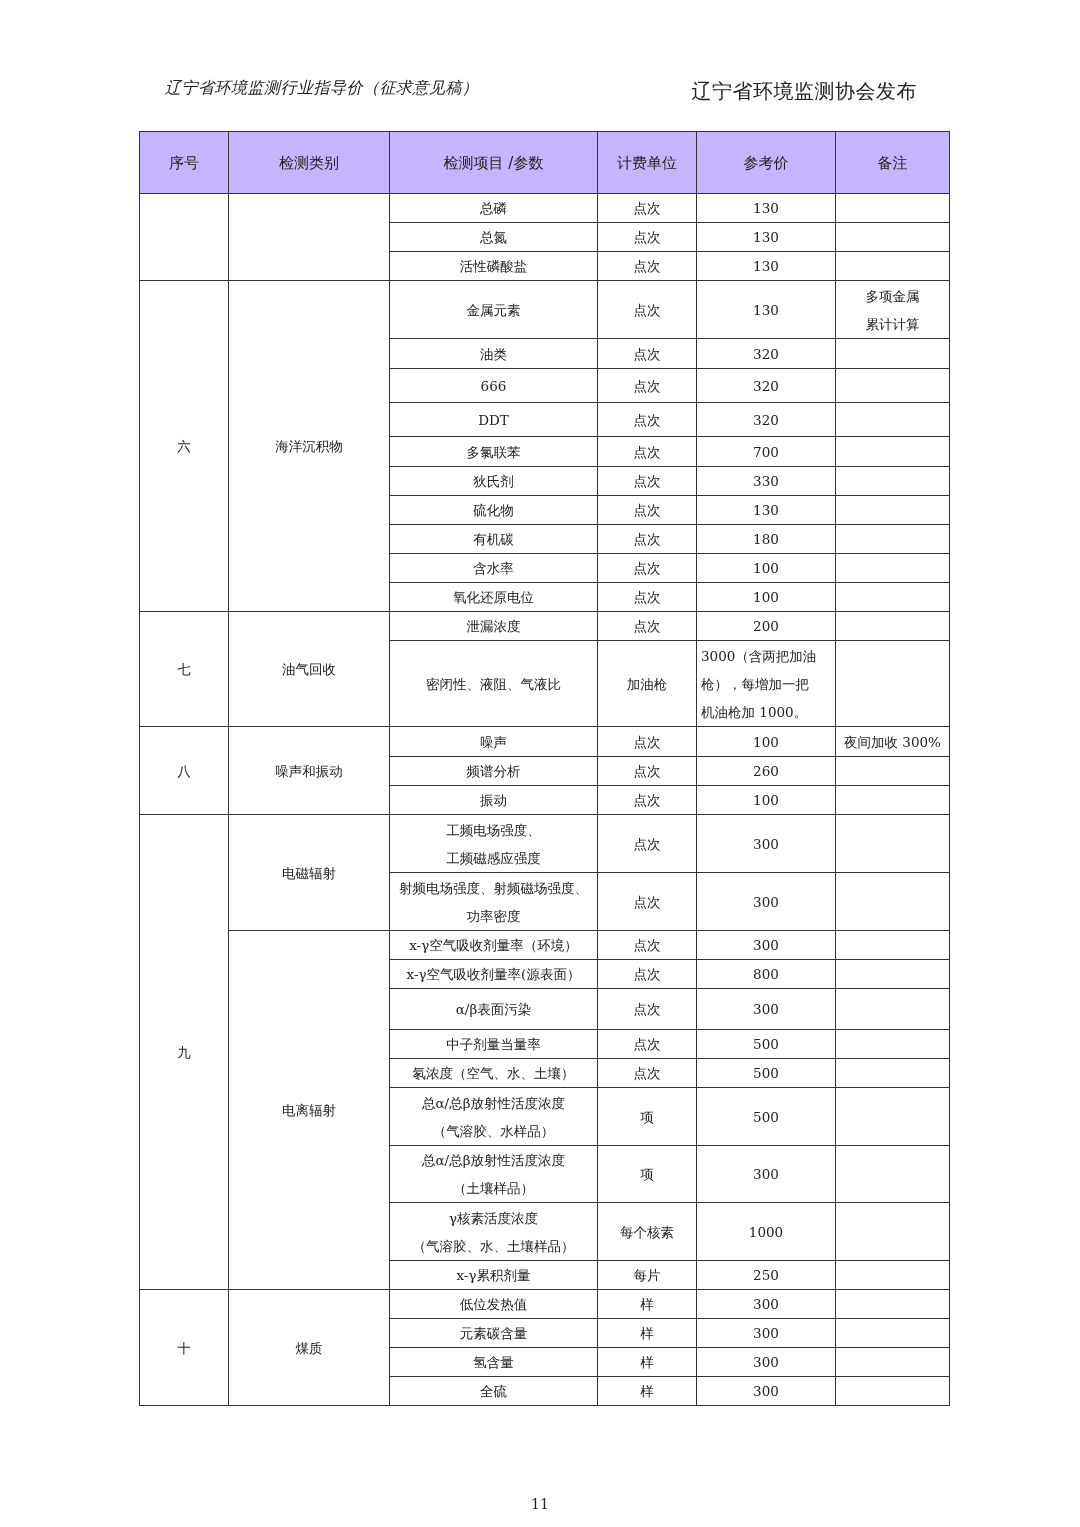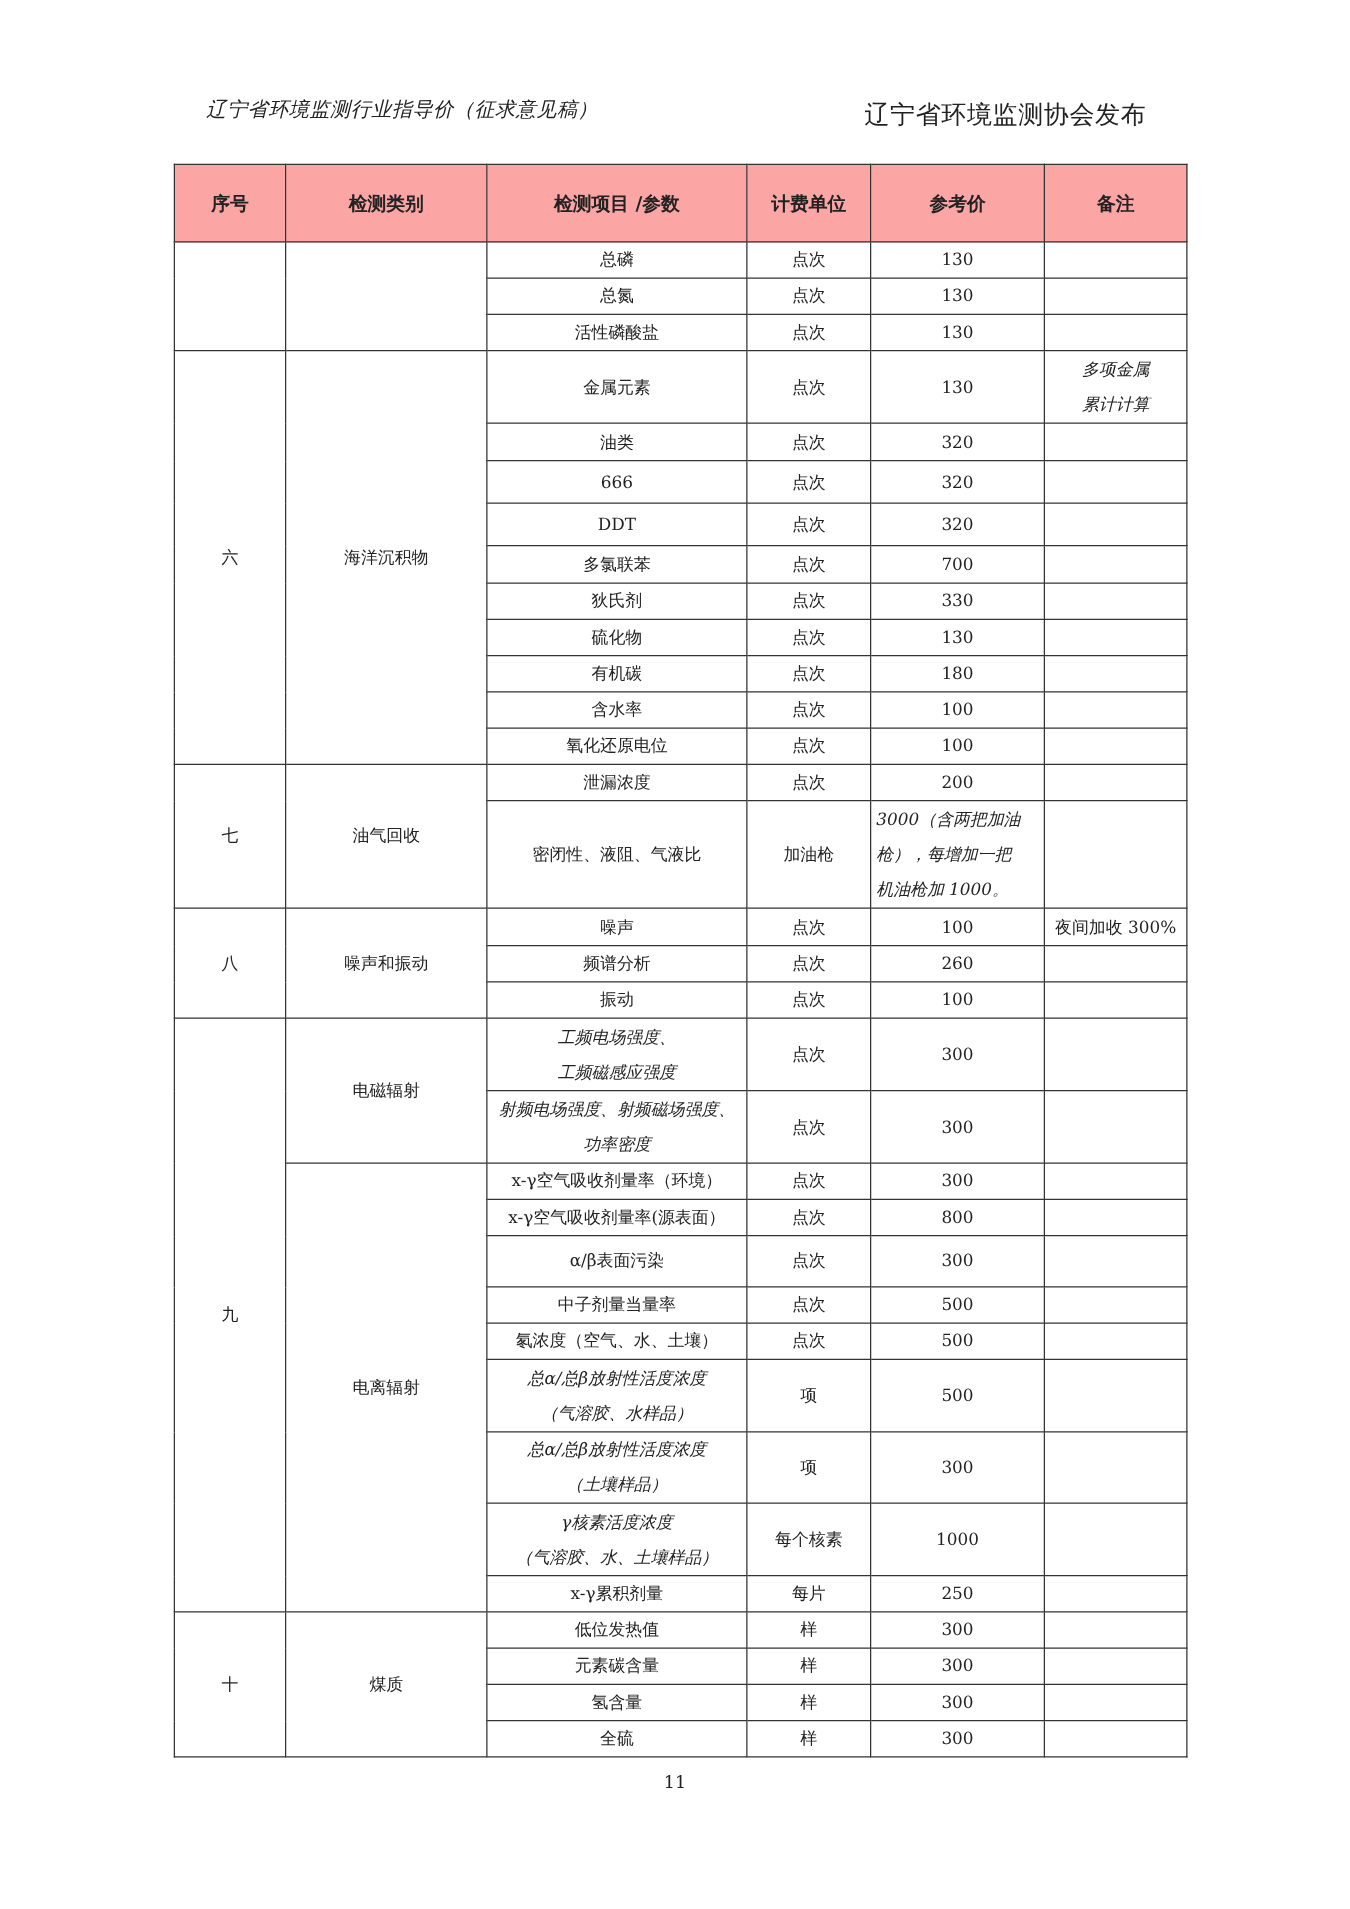--- a/index.html
+++ b/index.html
@@ -4,24 +4,24 @@
 <style>
   html, body { margin:0; padding:0; background:#ffffff; }
   body { width:1080px; height:1527px; position:relative; overflow:hidden;
          font-family:"DejaVu Serif","Liberation Serif",serif; color:#222; }
   .hdr-left { position:absolute; left:165px; top:78px; font-size:16px; letter-spacing:0.5px;font-style:italic; }
   .hdr-right { position:absolute; right:163px; top:78px; font-size:20px; letter-spacing:0.5px; }
   table { position:absolute; left:139px; top:131px; width:810px;
           border-collapse:collapse; table-layout:fixed; }
   td, th { border:1px solid #333; text-align:center; vertical-align:middle;
            font-size:13.5px; padding:0 4px; line-height:28px; }
-  th { background:#fca5a5; font-weight:bold; font-size:15px; height:61px;
+  th { background:#c4b5fd; font-weight:normal; font-size:15px; height:61px;
        font-family:"DejaVu Sans","Liberation Sans",sans-serif; }
-  td.ml { line-height:28px;font-style:italic; }
-  .page-num { position:absolute; left:0; width:1080px; top:1418px; text-align:center;
+  td.ml { line-height:28px; }
+  .page-num { position:absolute; left:0; width:1080px; top:1496px; text-align:center;
               font-size:14px; }
 </style>
 </head>
 <body>
 
 <div class="hdr-left">辽宁省环境监测行业指导价（征求意见稿）</div>
 <div class="hdr-right">辽宁省环境监测协会发布</div>
 
 <table>
   <colgroup>

